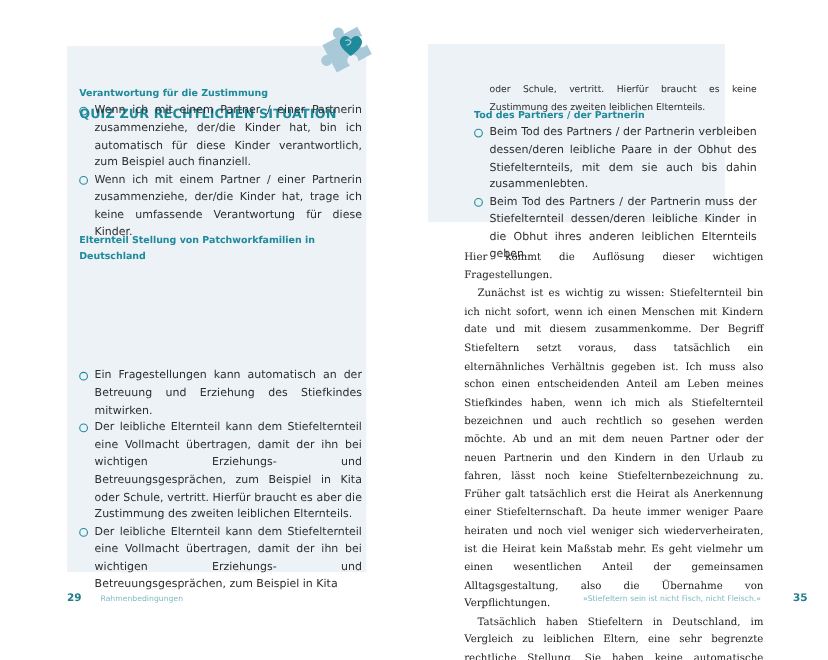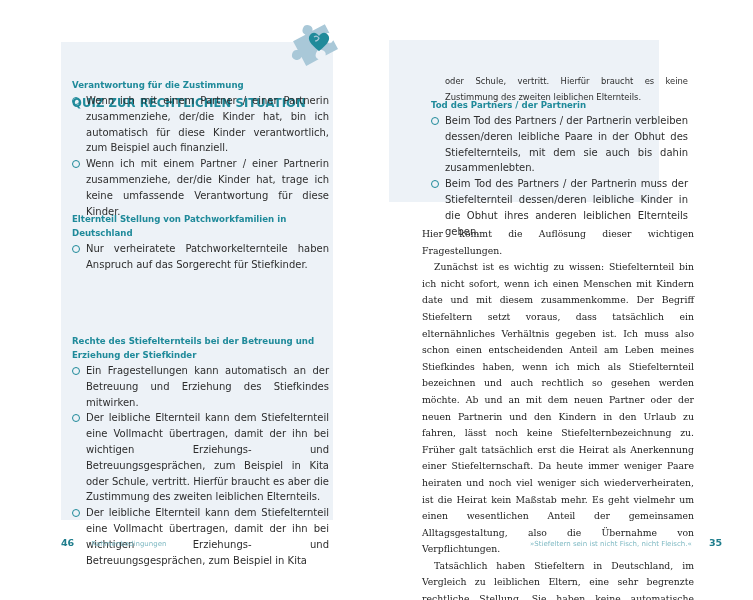--- a/index.html
+++ b/index.html
@@ -77,44 +77,39 @@
     <span>Wenn ich mit einem Partner / einer Partnerin zusammenziehe, der/die Kinder hat, bin ich automatisch für diese Kinder verantwortlich, zum Beispiel auch finanziell.</span>
   </div>
   <div class="opt">
     <span class="circle"></span>
     <span>Wenn ich mit einem Partner / einer Partnerin zusammenziehe, der/die Kinder hat, trage ich keine umfassende Verantwortung für diese Kinder.</span>
   </div>
 </div>
 
 <div class="section" style="left:72px; top:212px;">
   <div class="sec-head">Elternteil Stellung von Patchworkfamilien in Deutschland</div>
-  <div class="opt">
-    <span class="circle"></span>
-    <span>Nur verheiratete Patchworkelternteile haben Anspruch auf das Sorgerecht für Stiefkinder.</span>
-  </div>
 </div>
 
 <div class="section" style="left:72px; top:334px;">
-  <div class="sec-head">Rechte des Stiefelternteils bei der Betreuung und Erziehung der Stiefkinder</div>
   <div class="opt">
     <span class="circle"></span>
     <span>Ein Fragestellungen kann automatisch an der Betreuung und Erziehung des Stiefkindes mitwirken.</span>
   </div>
   <div class="opt">
     <span class="circle"></span>
     <span>Der leibliche Elternteil kann dem Stiefelternteil eine Vollmacht übertragen, damit der ihn bei wichtigen Erziehungs- und Betreuungsgesprächen, zum Beispiel in Kita oder Schule, vertritt. Hierfür braucht es aber die Zustimmung des zweiten leiblichen Elternteils.</span>
   </div>
   <div class="opt">
     <span class="circle"></span>
     <span>Der leibliche Elternteil kann dem Stiefelternteil eine Vollmacht übertragen, damit der ihn bei wichtigen Erziehungs- und Betreuungsgesprächen, zum Beispiel in Kita</span>
   </div>
 </div>
 
 <div class="folio" style="left:61px;">
-  <span class="pnum">46</span>
+  <span class="pnum">29</span>
   <span class="running" style="margin-left:12px;margin-top:22px;">Rahmenbedingungen</span>
 </div>
 
 <div class="page page-right">
   <div class="box box-right"></div>
 </div>
 
 <div class="section" style="left:431px; top:48px;margin-top:26px;">
   <div class="opt-cont">oder Schule, vertritt. Hierfür braucht es keine Zustimmung des zweiten leiblichen Elternteils.</div>
 </div>
@@ -132,14 +127,14 @@
 </div>
 
 <div class="body-text">
   <p>Hier kommt die Auflösung dieser wichtigen Fragestellungen.</p>
   <p class="indent">Zunächst ist es wichtig zu wissen: Stiefelternteil bin ich nicht sofort, wenn ich einen Menschen mit Kindern date und mit diesem zusammenkomme. Der Begriff Stiefeltern setzt voraus, dass tatsächlich ein elternähnliches Verhältnis gegeben ist. Ich muss also schon einen entscheidenden Anteil am Leben meines Stiefkindes haben, wenn ich mich als Stiefelternteil bezeichnen und auch rechtlich so gesehen werden möchte. Ab und an mit dem neuen Partner oder der neuen Partnerin und den Kindern in den Urlaub zu fahren, lässt noch keine Stiefelternbezeichnung zu. Früher galt tatsächlich erst die Heirat als Anerkennung einer Stiefelternschaft. Da heute immer weniger Paare heiraten und noch viel weniger sich wiederverheiraten, ist die Heirat kein Maßstab mehr. Es geht vielmehr um einen wesentlichen Anteil der gemeinsamen Alltagsgestaltung, also die Übernahme von Verpflichtungen.</p>
   <p class="indent">Tatsächlich haben Stiefeltern in Deutschland, im Vergleich zu leiblichen Eltern, eine sehr begrenzte rechtliche Stellung. Sie haben keine automatische elterliche Sorge für das Kind ihres</p>
 </div>
 
 <div class="folio" style="left:530px;">
   <span class="running">»Stiefeltern sein ist nicht Fisch, nicht Fleisch.«</span>
-  <span class="pnum" style="margin-left:12px;">35</span>
+  <span class="pnum" style="margin-left:24px;">35</span>
 </div>
 
 </body></html>

